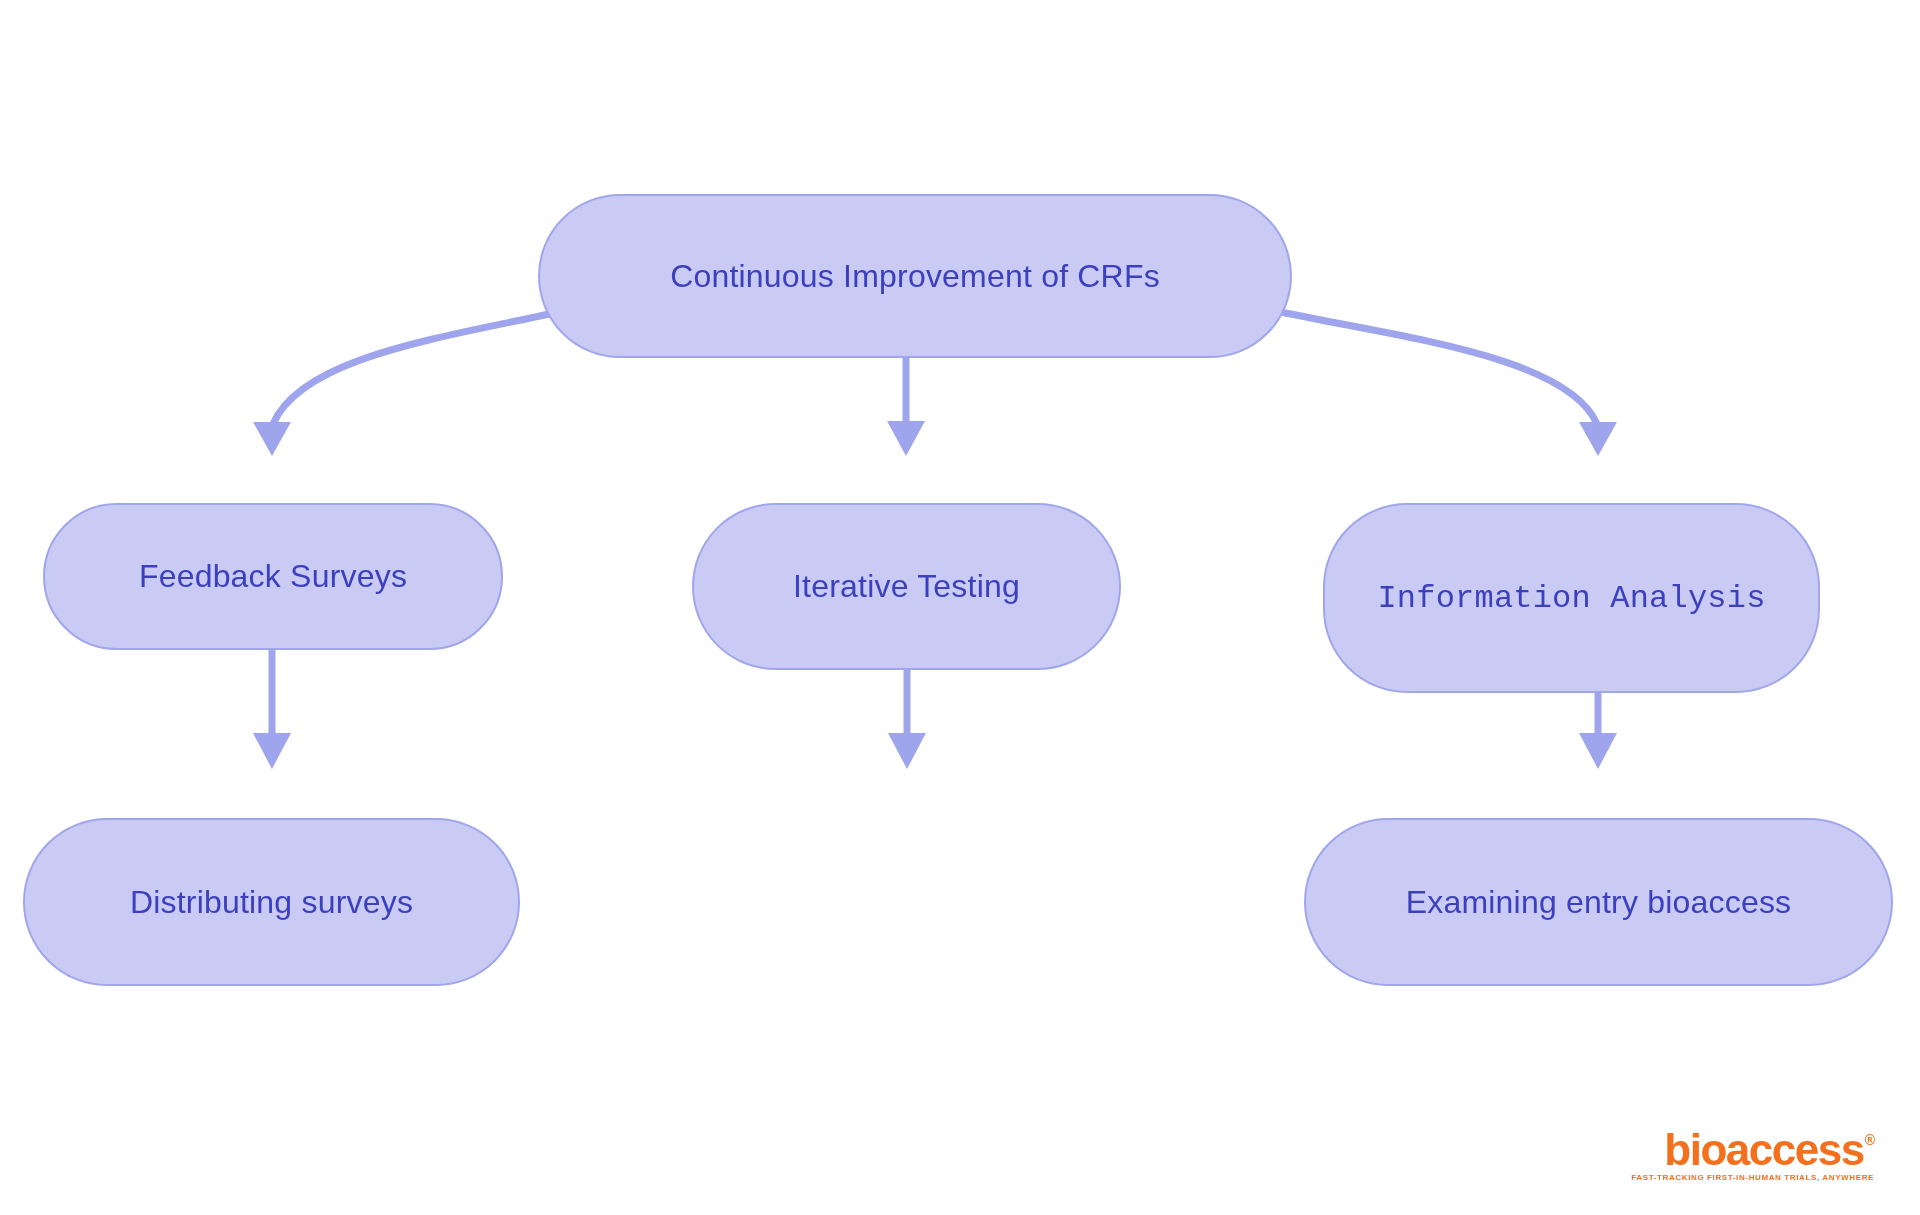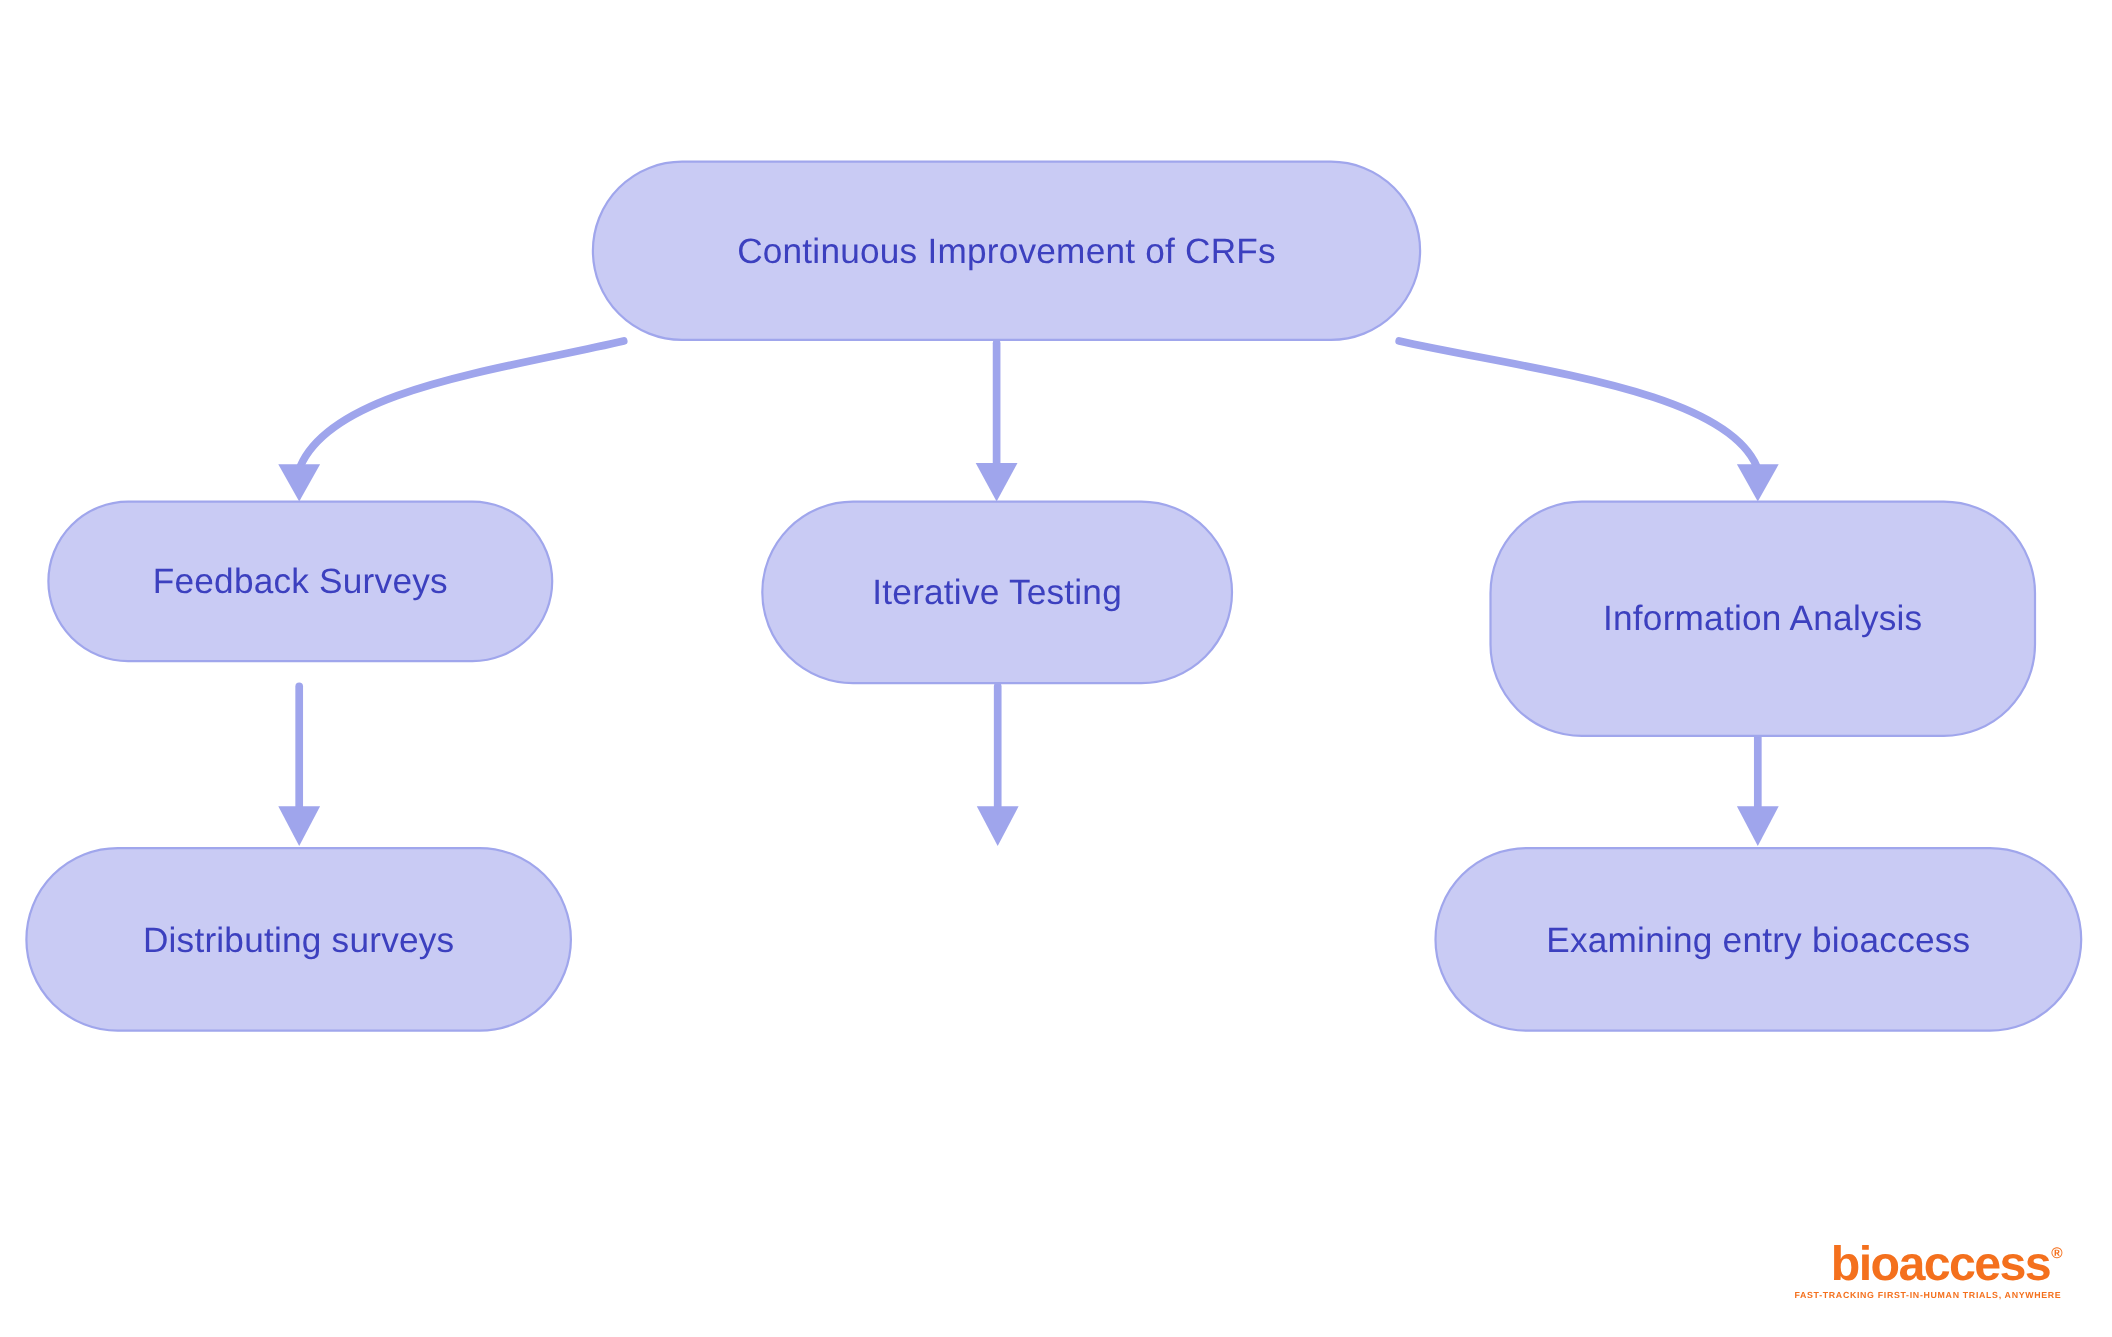--- a/index.html
+++ b/index.html
@@ -26,20 +26,21 @@
     align-items:center;
     justify-content:center;
     background:var(--node-fill);
     border:2.5px solid var(--node-border);
     border-radius:84px;
     color:var(--node-text);
     font-size:32px;
     letter-spacing:0.2px;
     text-align:center;
     white-space:nowrap;
+    margin-top:48px;
   }
   .connector-line{
     stroke:var(--arrow);
     stroke-width:7;
     fill:none;
     stroke-linecap:round;
   }
   .arrowhead{
     fill:var(--arrow);
     stroke:none;
@@ -116,21 +117,21 @@
   </div>
 
   <div class="node" style="left:43px;top:455px;width:460px;height:147px;">
     <span>Feedback Surveys</span>
   </div>
 
   <div class="node" style="left:692px;top:455px;width:429px;height:167px;">
     <span>Iterative Testing</span>
   </div>
 
-  <div class="node" style="left:1354px;top:455px;width:497px;height:215px;">
+  <div class="node" style="left:1323px;top:455px;width:497px;height:190px;font-family:Liberation Mono, monospace;">
     <span>Information Analysis</span>
   </div>
 
   <div class="node" style="left:23px;top:770px;width:497px;height:168px;">
     <span>Distributing surveys</span>
   </div>
 
 
   <div class="node" style="left:1304px;top:770px;width:589px;height:168px;">
     <span>Examining entry bioaccess</span>

